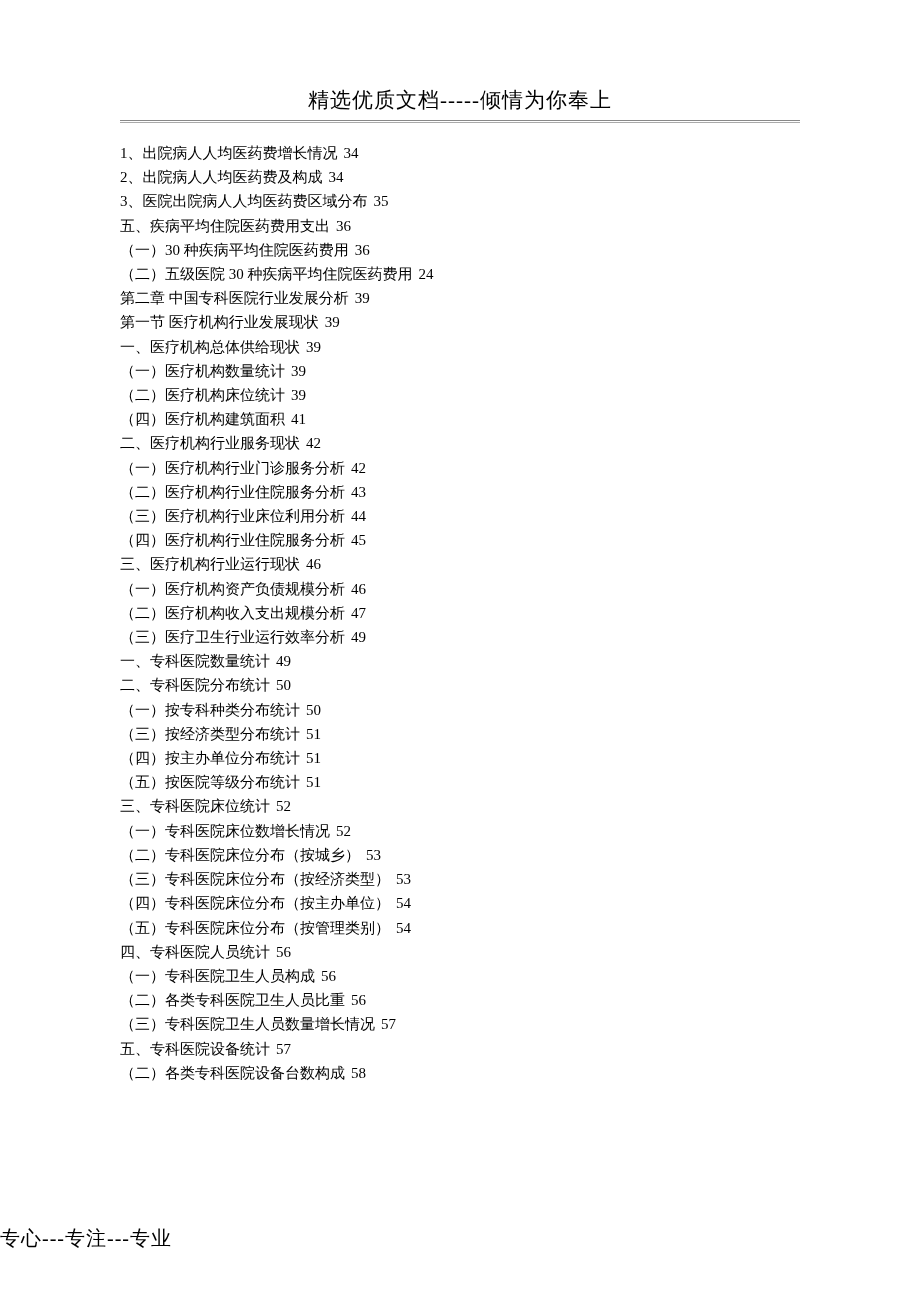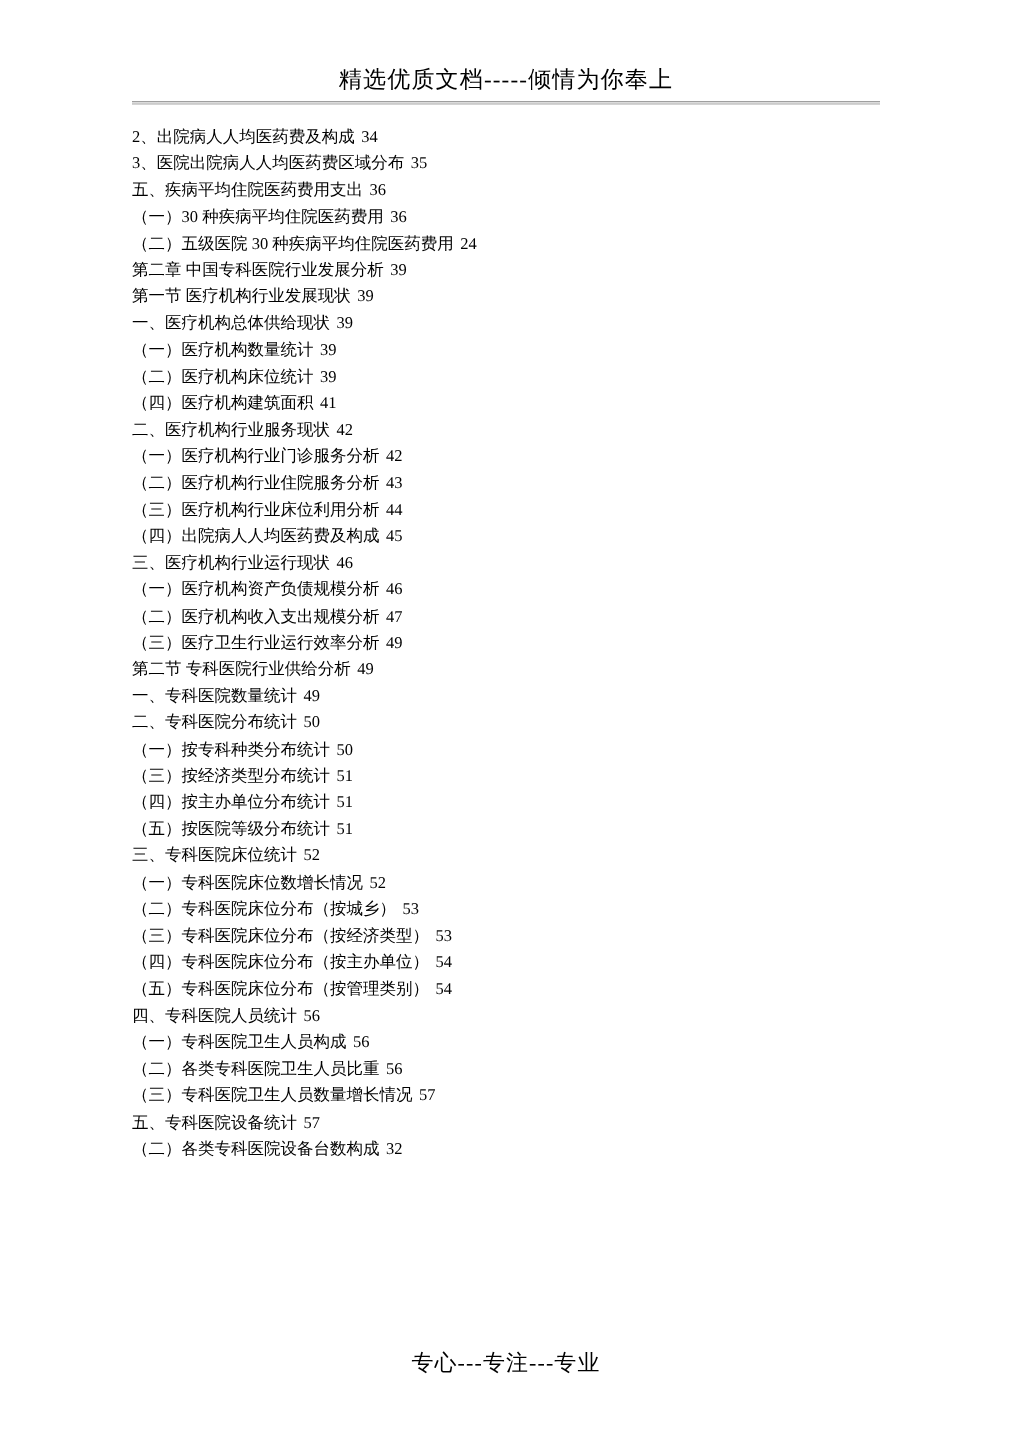--- a/index.html
+++ b/index.html
@@ -13,20 +13,21 @@
       background: #ffffff;
       font-family: "SimSun", "宋体", serif;
       position: relative;
     }
     .page-header {
       text-align: center;
       padding-top: 58px;
       font-size: 21px;
       color: #000;
       letter-spacing: 1px;
+      margin-top: 28px;
     }
     .header-underline {
       margin: 6px auto 0 auto;
       width: 680px;
       border-bottom: 1.5px solid #888;
       position: relative;
     }
     .header-underline::after {
       content: "";
       position: absolute;
@@ -49,71 +50,71 @@
     }
     .toc-page {
       display: inline;
       margin-left: 6px;
     }
     .page-footer {
       position: absolute;
       bottom: 50px;
       left: 0;
       right: 0;
-      text-align: center;
+      text-align: left;
       font-size: 20px;
       color: #000;
       letter-spacing: 1px;
     }
   </style>
 </head>
 <body>
 
 <div class="page-header">
   <span>精选优质文档-----倾情为你奉上</span>
 </div>
 <div class="header-underline"></div>
 
 <div class="content" id="toc-container">
+<div class="toc-line"><span class="toc-text">1、出院病人人均医药费增长情况</span><span class="toc-page">34</span></div>
     <div class="toc-line"><span class="toc-text">2、出院病人人均医药费及构成</span><span class="toc-page">34</span></div>
     <div class="toc-line"><span class="toc-text">3、医院出院病人人均医药费区域分布</span><span class="toc-page">35</span></div>
     <div class="toc-line"><span class="toc-text">五、疾病平均住院医药费用支出</span><span class="toc-page">36</span></div>
     <div class="toc-line"><span class="toc-text">（一）30 种疾病平均住院医药费用</span><span class="toc-page">36</span></div>
     <div class="toc-line"><span class="toc-text">（二）五级医院 30 种疾病平均住院医药费用</span><span class="toc-page">24</span></div>
     <div class="toc-line"><span class="toc-text">第二章 中国专科医院行业发展分析</span><span class="toc-page">39</span></div>
     <div class="toc-line"><span class="toc-text">第一节 医疗机构行业发展现状</span><span class="toc-page">39</span></div>
     <div class="toc-line"><span class="toc-text">一、医疗机构总体供给现状</span><span class="toc-page">39</span></div>
     <div class="toc-line"><span class="toc-text">（一）医疗机构数量统计</span><span class="toc-page">39</span></div>
     <div class="toc-line"><span class="toc-text">（二）医疗机构床位统计</span><span class="toc-page">39</span></div>
     <div class="toc-line"><span class="toc-text">（四）医疗机构建筑面积</span><span class="toc-page">41</span></div>
     <div class="toc-line"><span class="toc-text">二、医疗机构行业服务现状</span><span class="toc-page">42</span></div>
     <div class="toc-line"><span class="toc-text">（一）医疗机构行业门诊服务分析</span><span class="toc-page">42</span></div>
     <div class="toc-line"><span class="toc-text">（二）医疗机构行业住院服务分析</span><span class="toc-page">43</span></div>
     <div class="toc-line"><span class="toc-text">（三）医疗机构行业床位利用分析</span><span class="toc-page">44</span></div>
-    <div class="toc-line"><span class="toc-text">（四）出院病人人均医药费及构成</span><span class="toc-page">45</span></div>
+    <div class="toc-line"><span class="toc-text">（四）医疗机构行业住院服务分析</span><span class="toc-page">45</span></div>
     <div class="toc-line"><span class="toc-text">三、医疗机构行业运行现状</span><span class="toc-page">46</span></div>
     <div class="toc-line"><span class="toc-text">（一）医疗机构资产负债规模分析</span><span class="toc-page">46</span></div>
     <div class="toc-line"><span class="toc-text">（二）医疗机构收入支出规模分析</span><span class="toc-page">47</span></div>
     <div class="toc-line"><span class="toc-text">（三）医疗卫生行业运行效率分析</span><span class="toc-page">49</span></div>
-    <div class="toc-line"><span class="toc-text">第二节 专科医院行业供给分析</span><span class="toc-page">49</span></div>
     <div class="toc-line"><span class="toc-text">一、专科医院数量统计</span><span class="toc-page">49</span></div>
     <div class="toc-line"><span class="toc-text">二、专科医院分布统计</span><span class="toc-page">50</span></div>
     <div class="toc-line"><span class="toc-text">（一）按专科种类分布统计</span><span class="toc-page">50</span></div>
     <div class="toc-line"><span class="toc-text">（三）按经济类型分布统计</span><span class="toc-page">51</span></div>
     <div class="toc-line"><span class="toc-text">（四）按主办单位分布统计</span><span class="toc-page">51</span></div>
     <div class="toc-line"><span class="toc-text">（五）按医院等级分布统计</span><span class="toc-page">51</span></div>
     <div class="toc-line"><span class="toc-text">三、专科医院床位统计</span><span class="toc-page">52</span></div>
     <div class="toc-line"><span class="toc-text">（一）专科医院床位数增长情况</span><span class="toc-page">52</span></div>
     <div class="toc-line"><span class="toc-text">（二）专科医院床位分布（按城乡）</span><span class="toc-page">53</span></div>
     <div class="toc-line"><span class="toc-text">（三）专科医院床位分布（按经济类型）</span><span class="toc-page">53</span></div>
     <div class="toc-line"><span class="toc-text">（四）专科医院床位分布（按主办单位）</span><span class="toc-page">54</span></div>
     <div class="toc-line"><span class="toc-text">（五）专科医院床位分布（按管理类别）</span><span class="toc-page">54</span></div>
     <div class="toc-line"><span class="toc-text">四、专科医院人员统计</span><span class="toc-page">56</span></div>
     <div class="toc-line"><span class="toc-text">（一）专科医院卫生人员构成</span><span class="toc-page">56</span></div>
     <div class="toc-line"><span class="toc-text">（二）各类专科医院卫生人员比重</span><span class="toc-page">56</span></div>
     <div class="toc-line"><span class="toc-text">（三）专科医院卫生人员数量增长情况</span><span class="toc-page">57</span></div>
     <div class="toc-line"><span class="toc-text">五、专科医院设备统计</span><span class="toc-page">57</span></div>
-    <div class="toc-line"><span class="toc-text">（二）各类专科医院设备台数构成</span><span class="toc-page">32</span></div>
+    <div class="toc-line"><span class="toc-text">（二）各类专科医院设备台数构成</span><span class="toc-page">58</span></div>
   </div>
 
 <div class="page-footer">
   <span>专心---专注---专业</span>
 </div>
 
 </body></html>

